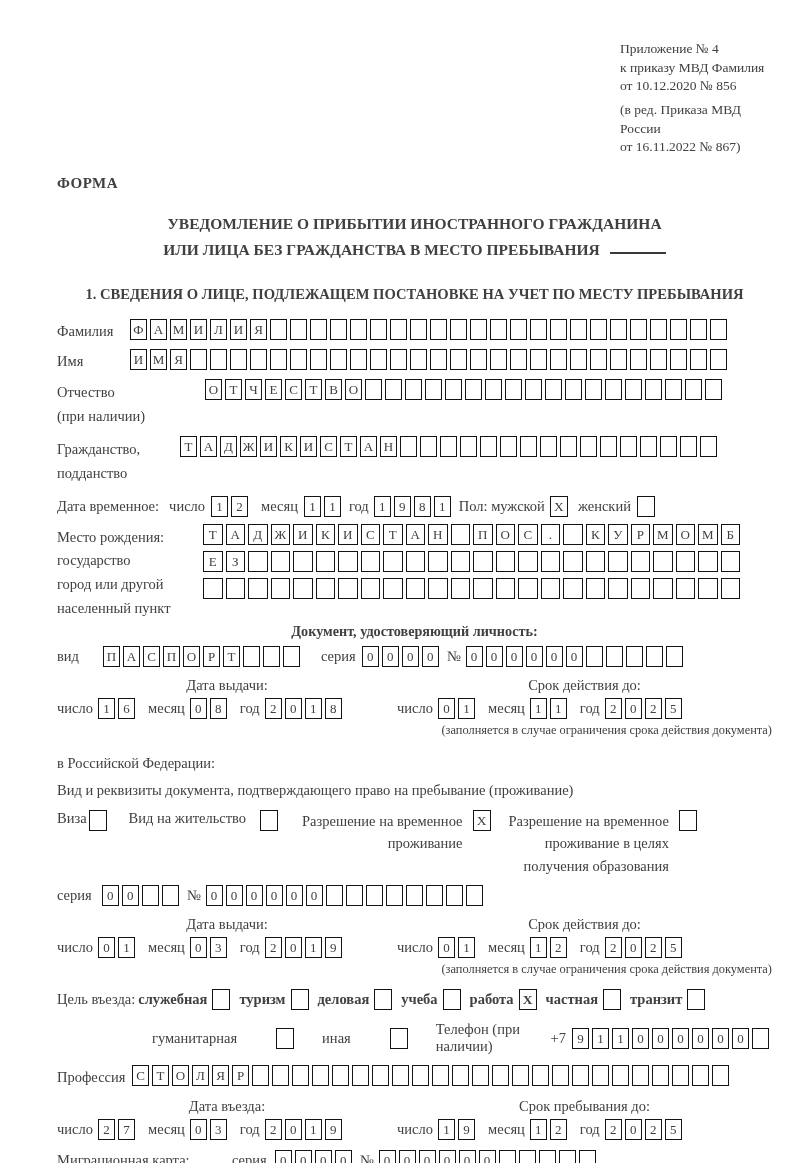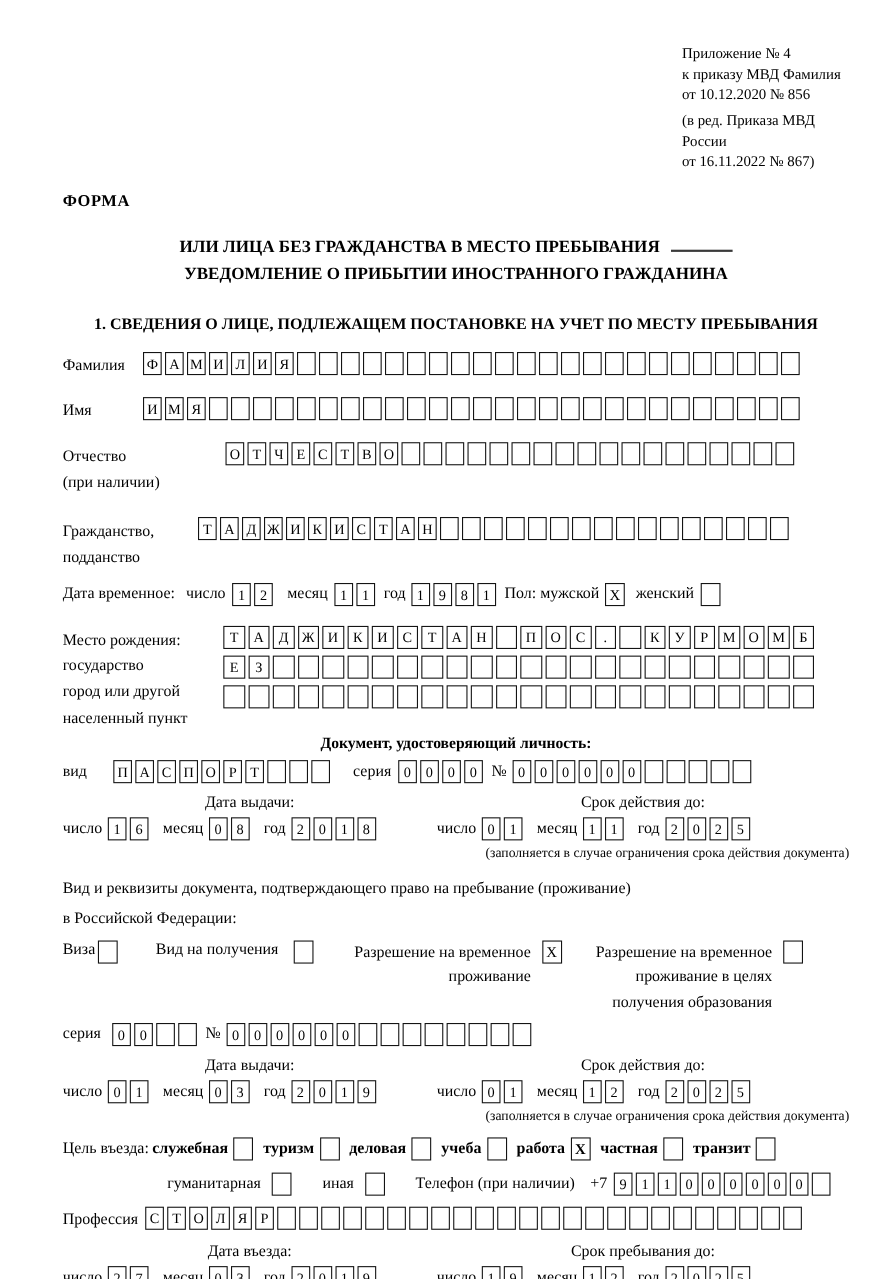--- a/index.html
+++ b/index.html
@@ -1,33 +1,33 @@
 <!DOCTYPE html>
 <html><head>
 <meta charset="utf-8">
 <style>
   html,body{margin:0;padding:0;background:#fff;}
   .page{
     position:relative;
     width:800px;height:1163px;
-    background:#fff;color:#000000;
+    background:#fff;color:#404040;
     font-family:"Liberation Serif","DejaVu Serif",serif;
     font-size:14.5px;
     box-sizing:border-box;
     padding:40px 28px 16px 57px;
     overflow:hidden;
   }
   .appendix{margin-left:563px;font-size:13.5px;line-height:1.38;}
   .appendix .amend{margin-top:5px;}
   .forma{margin-top:18px;font-weight:bold;font-size:15px;letter-spacing:.5px;}
   .title{margin-top:20px;text-align:center;font-weight:bold;font-size:15.5px;line-height:1.6;}
   .title-underline{display:inline-block;width:56px;border-bottom:2.5px solid #3a3a3a;height:1em;margin-left:10px;vertical-align:baseline;}
   .section1{margin-top:24px;text-align:center;font-weight:bold;font-size:14.6px;}
 
-  .frow{display:flex;align-items:flex-start;margin-top:18px;}
+  .frow{display:flex;align-items:flex-start;margin-top:7px;}
   .lbl{flex:none;line-height:1.45;padding-top:2px;}
   .lbl2{line-height:1.65;}
   .w73{width:73px;} .w148{width:148px;} .w123{width:123px;} .w146{width:146px;} .w46{width:46px;} .w75{width:75px;} .w175{width:175px;}
 
   .cells{white-space:nowrap;flex:none;}
   .cell{
     display:inline-block;box-sizing:content-box;
     width:15px;height:19px;
     border:1.5px solid #141414;
     margin-right:3px;
@@ -55,30 +55,30 @@
   .dg-l{width:340px;}
   .dg-r{width:375px;}
   .dg-title{text-align:center;margin-bottom:4px;}
   .dg-row{display:flex;align-items:center;}
   .dg-row .word{margin-right:5px;}
   .dg-row .word2{margin-left:10px;margin-right:5px;}
   .note{font-size:12.4px;text-align:right;margin-top:4px;}
 
   .intro{margin-top:12px;line-height:1.85;}
 
-  .permitrow{display:flex;align-items:flex-start;margin-top:6px;gap:13px;}
+  .permitrow{display:flex;align-items:flex-start;margin-top:6px;}
   .permit-item{display:flex;align-items:flex-start;}
   .permit-item .txt{margin-right:8px;}
   .permit-lines{text-align:right;line-height:1.55;margin-right:10px;}
 
   .purpose{display:flex;align-items:center;margin-top:12px;flex-wrap:nowrap;}
   .purpose .p-item{display:flex;align-items:center;margin-right:9px;font-weight:bold;}
   .purpose .p-item .t{margin-right:5px;}
   .purpose2{display:flex;align-items:center;margin-top:11px;margin-left:95px;}
-  .purpose2 .p-item{display:flex;align-items:center;margin-right:28px;}
+  .purpose2 .p-item{display:flex;align-items:center;margin-right:28px;gap:29px;}
   .purpose2 .p-item .t{margin-right:10px;}
   .phone-label{margin-right:14px;}
   .phone-prefix{margin-right:6px;}
 
   .mig{display:flex;align-items:center;margin-top:10px;}
   .mig .word{margin-right:8px;}
 </style>
 </head>
 <body>
 
@@ -88,22 +88,22 @@
     <div>Приложение № 4</div>
     <div>к приказу МВД Фамилия</div>
     <div>от 10.12.2020 № 856</div>
     <div class="amend">(в ред. Приказа МВД России</div>
     <div>от 16.11.2022 № 867)</div>
   </div>
 
   <div class="forma">ФОРМА</div>
 
   <div class="title">
+    <div>УВЕДОМЛЕНИЕ О ПРИБЫТИИ ИНОСТРАННОГО ГРАЖДАНИНА</div>
     <div><span>ИЛИ ЛИЦА БЕЗ ГРАЖДАНСТВА В МЕСТО ПРЕБЫВАНИЯ</span><span class="title-underline"></span></div>
-    <div>УВЕДОМЛЕНИЕ О ПРИБЫТИИ ИНОСТРАННОГО ГРАЖДАНИНА</div>
   </div>
 
   <div class="section1">1. СВЕДЕНИЯ О ЛИЦЕ, ПОДЛЕЖАЩЕМ ПОСТАНОВКЕ НА УЧЕТ ПО МЕСТУ ПРЕБЫВАНИЯ</div>
 
   <div class="frow" style="margin-top:16px;">
     <span class="lbl w73">Фамилия</span>
     <span class="cells"><span class="cell">Ф</span><span class="cell">А</span><span class="cell">М</span><span class="cell">И</span><span class="cell">Л</span><span class="cell">И</span><span class="cell">Я</span><span class="cell"></span><span class="cell"></span><span class="cell"></span><span class="cell"></span><span class="cell"></span><span class="cell"></span><span class="cell"></span><span class="cell"></span><span class="cell"></span><span class="cell"></span><span class="cell"></span><span class="cell"></span><span class="cell"></span><span class="cell"></span><span class="cell"></span><span class="cell"></span><span class="cell"></span><span class="cell"></span><span class="cell"></span><span class="cell"></span><span class="cell"></span><span class="cell"></span><span class="cell"></span></span>
   </div>
 
   <div class="frow">
@@ -186,31 +186,31 @@
         <span class="word2">месяц</span>
         <span class="cells"><span class="cell">1</span><span class="cell">1</span></span>
         <span class="word2">год</span>
         <span class="cells"><span class="cell">2</span><span class="cell">0</span><span class="cell">2</span><span class="cell">5</span></span>
       </div>
     </div>
   </div>
   <div class="note">(заполняется в случае ограничения срока действия документа)</div>
 
   <div class="intro">
+    <div>в Российской Федерации:</div>
     <div>Вид и реквизиты документа, подтверждающего право на пребывание (проживание)</div>
-    <div>в Российской Федерации:</div>
   </div>
 
   <div class="permitrow">
     <div class="permit-item" style="margin-right:22px;">
       <span class="txt" style="margin-right:2px;">Виза</span>
       <span class="cbox"></span>
     </div>
     <div class="permit-item" style="margin-right:24px;">
-      <span class="txt" style="margin-right:14px;">Вид на получения</span>
+      <span class="txt" style="margin-right:14px;">Вид на жительство</span>
       <span class="cbox"></span>
     </div>
     <div class="permit-item" style="margin-right:18px;">
       <span class="permit-lines">
         <div>Разрешение на временное</div>
         <div>проживание</div>
       </span>
       <span class="cbox">X</span>
     </div>
     <div class="permit-item">

